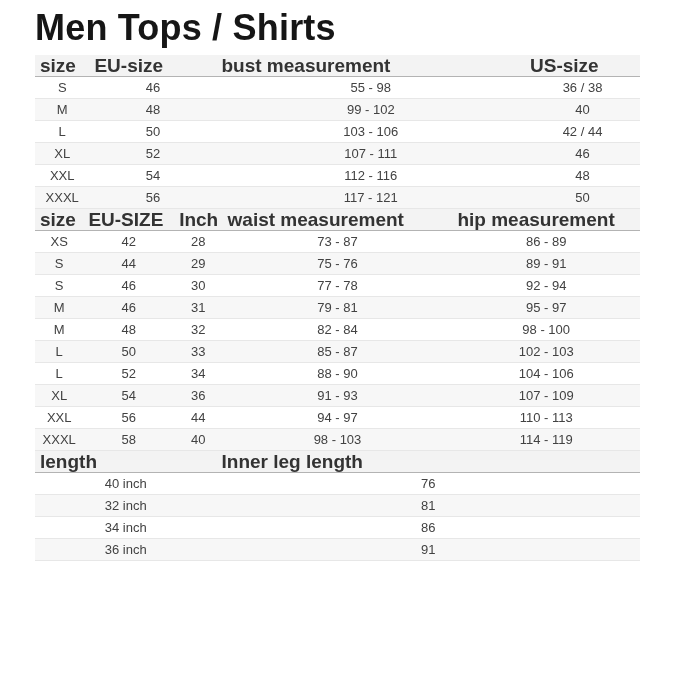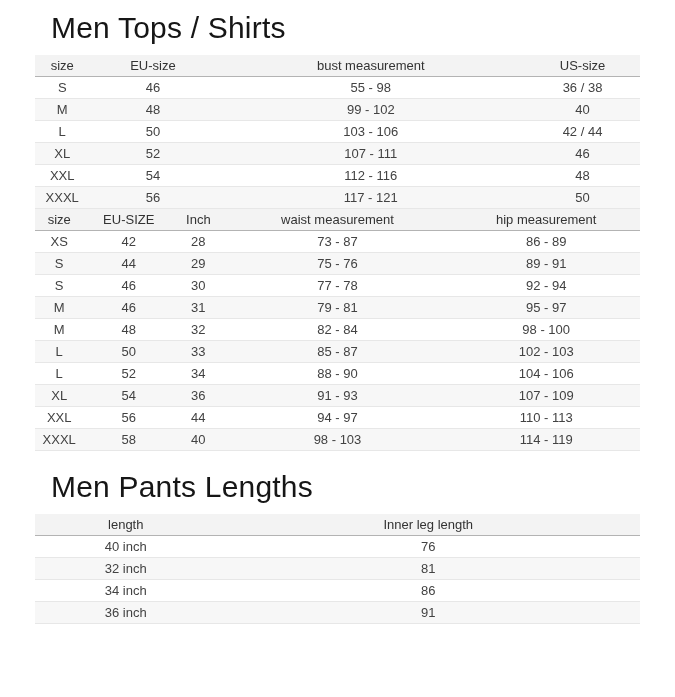--- a/index.html
+++ b/index.html
@@ -8,42 +8,42 @@
     background: #ffffff;
   }
   body {
     width: 675px;
     height: 697px;
     padding: 13px 35px 0 35px;
     font-family: "Liberation Sans", "DejaVu Sans", sans-serif;
     color: var(--text, #424242);
   }
   h2.section-title {
-    font-size: 30px;
-    font-weight: 400;
+    font-size: 36px;
+    font-weight: 700;
     line-height: 29px;
-    margin: 21px 0 13px 16px;
+    margin: 21px 0 13px 0;
     color: var(--heading-text, #161616);
     letter-spacing: 0.2px;
   }
   section:first-child h2.section-title { margin-top: 0; }
   table.size-table {
     width: 605px;
     border-collapse: collapse;
     table-layout: fixed;
   }
   table.size-table th {
     background: var(--header-bg, #f3f3f3);
     border-bottom: 1px solid var(--header-border, #b3b3b3);
-    font-weight: 400;
-    font-size: 13px;
+    font-weight: 700;
+    font-size: 19px;
     line-height: 15px;
     padding: 3px 5px;
     color: var(--header-text, #333333);
-    text-align: center;
+    text-align: left;
     white-space: nowrap;
     overflow: hidden;
   }
   table.size-table td {
     font-size: 13px;
     line-height: 15px;
     padding: 3px 5px;
     text-align: center;
     border-bottom: 1px solid var(--row-border, #e7e7e7);
     color: var(--text, #424242);
@@ -205,21 +205,20 @@
             <td>58</td>
             <td>40</td>
             <td>98 - 103</td>
             <td>114 - 119</td>
           </tr>
         </tbody>
     </table>
   </section>
 
   <section>
-    <h2 class="section-title">Men Pants Lengths</h2>
     <table id="table-2" class="size-table">
       <thead>
         <tr>
             <th>length</th>
             <th>Inner leg length</th>
           </tr>
       </thead>
       <tbody>
           <tr>
             <td>40 inch</td>

